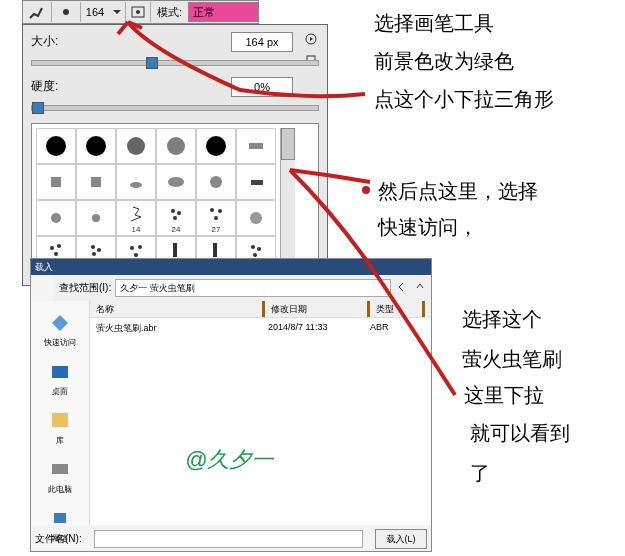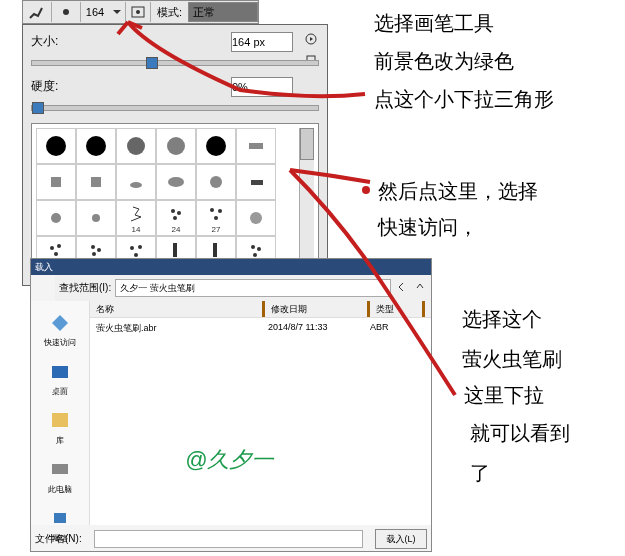--- a/index.html
+++ b/index.html
@@ -2,30 +2,30 @@
 <html><head>
 <meta charset="utf-8">
 <style>
 body { margin: 0; font-family: "Microsoft YaHei", sans-serif; background: #fff; width: 625px; height: 556px; position: relative; overflow: hidden; }
 .toolbar { position: absolute; top: 0; left: 22px; height: 22px; display: flex; align-items: center; background: #e8e8e8; border: 1px solid #888; font-size: 11px; }
 .toolbar .tool-icon { width: 28px; height: 20px; border-right: 1px solid #aaa; display: flex; align-items: center; justify-content: center; }
 .toolbar .brush-size { width: 28px; text-align: center; }
 .toolbar .dropdown-arrow { width: 16px; height: 20px; display: flex; align-items: center; justify-content: center; cursor: pointer; }
 .toolbar .preset-btn { width: 24px; height: 20px; border-left: 1px solid #aaa; border-right: 1px solid #aaa; display: flex; align-items: center; justify-content: center; }
 .toolbar .mode-label { padding: 0 6px; }
-.toolbar .mode-select { width: 60px; height: 18px; background: #737373; border: 1px solid #888; padding: 0 4px; font-size: 11px; display: flex; align-items: center; font-family: Liberation Serif, serif; }
+.toolbar .mode-select { width: 60px; height: 18px; background: #ec4899; border: 1px solid #888; padding: 0 4px; font-size: 11px; display: flex; align-items: center; font-family: Liberation Serif, serif; }
 .brush-panel { position: absolute; top: 24px; left: 22px; width: 288px; background: #e8e8e8; border: 1px solid #666; padding: 8px; font-size: 12px; }
 .brush-panel .row { display: flex; align-items: center; margin-bottom: 10px; }
 .brush-panel .label { width: 60px; }
-.brush-panel .value-box { width: 60px; height: 18px; background: #fff; border: 1px solid #888; font-size: 11px; line-height: 18px; position: absolute; right: 34px; }
+.brush-panel .value-box { width: 60px; height: 18px; background: #fff; border: 1px solid #888; text-align: center; font-size: 11px; line-height: 18px; position: absolute; right: 34px; }
 .brush-panel .slider { position: relative; height: 4px; background: #ccc; margin: 4px 0 12px 0; border: 1px solid #999; }
 .brush-panel .slider-thumb { position: absolute; width: 10px; height: 10px; background: #3a7abd; top: -4px; border: 1px solid #555; }
 .brush-panel .play-icon { position: absolute; right: 10px; top: 8px; }
 .brush-panel .menu-icon { position: absolute; right: 10px; top: 28px; }
-.brush-grid { background: #fff; border: 1px solid #888; margin-top: 4px; padding: 4px; display: flex; justify-content: space-between; }
+.brush-grid { background: #fff; border: 1px solid #888; margin-top: 4px; padding: 4px; display: flex; }
 .brush-grid-inner { display: grid; grid-template-columns: repeat(6, 40px); grid-auto-rows: 36px; gap: 0; }
 .brush-cell { border: 1px solid #ccc; display: flex; flex-direction: column; align-items: center; justify-content: center; font-size: 8px; color: #333; }
 .brush-cell .shape { width: 22px; height: 22px; }
 .brush-scroll { width: 14px; background: #e8e8e8; border-left: 1px solid #aaa; margin-left: 4px; position: relative; }
 .brush-scroll .thumb { position: absolute; top: 0; width: 12px; height: 30px; background: #ccc; border: 1px solid #888; }
 .file-dialog { position: absolute; top: 258px; left: 30px; width: 400px; height: 292px; background: #f4f4f4; border: 1px solid #888; font-size: 10px; }
 .file-dialog .title-bar { height: 16px; background: #2a4a7a; color: #fff; padding: 0 4px; font-size: 9px; display: flex; align-items: center; }
 .file-dialog .path-row { display: flex; align-items: center; padding: 4px; gap: 4px; background: #f0f0f0; margin-left: 24px; }
 .file-dialog .path-box { flex: 1; height: 16px; background: #fff; border: 1px solid #aaa; font-size: 9px; padding: 0 4px; display: flex; align-items: center; }
 .file-dialog .content { display: flex; height: 224px; }

